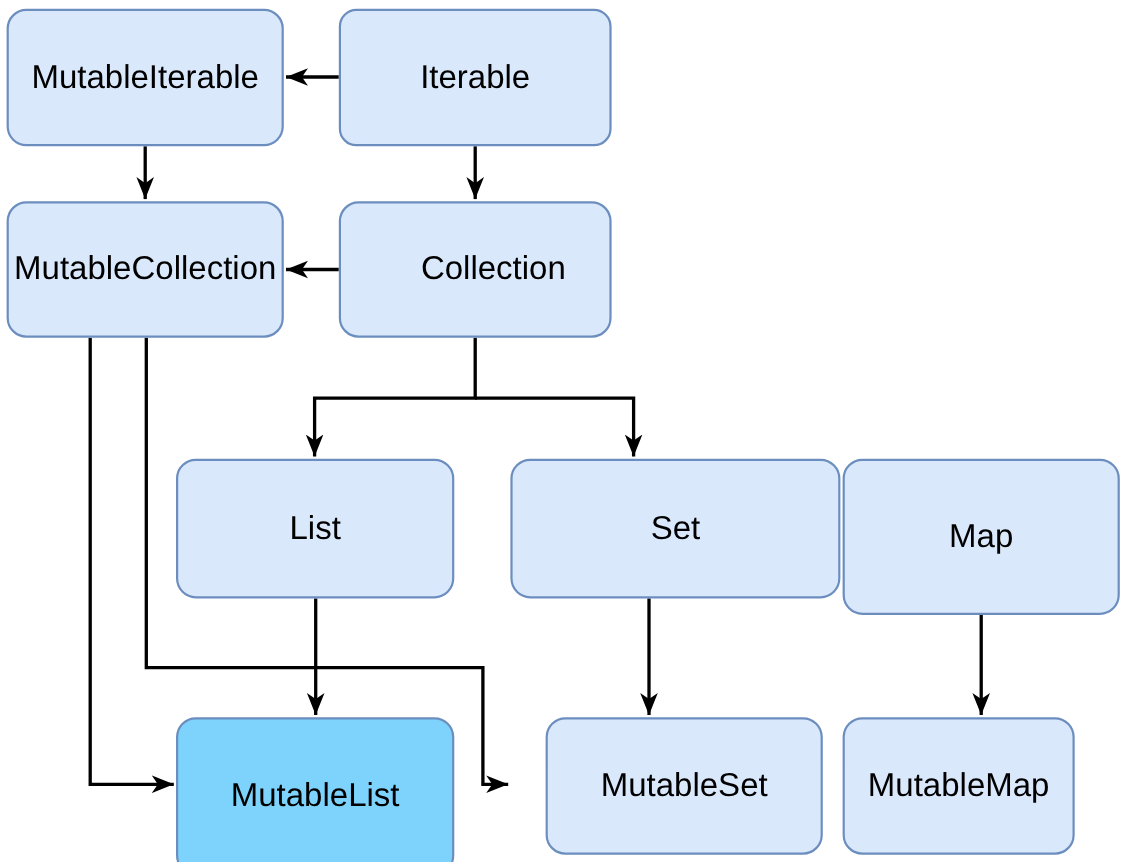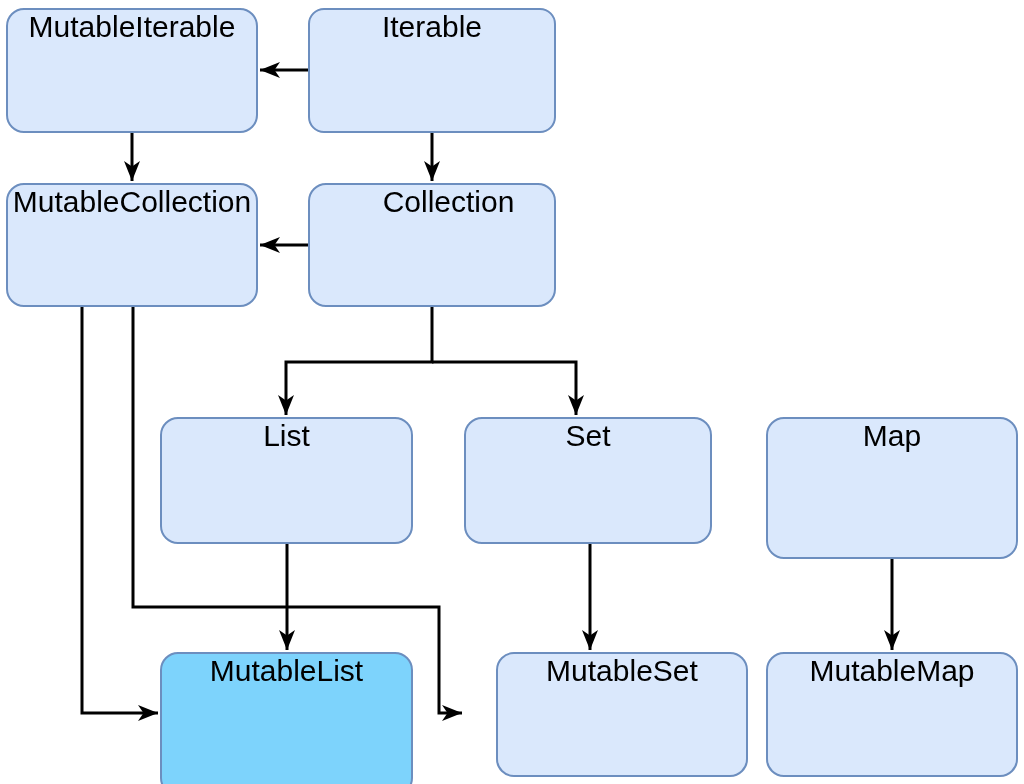--- a/index.html
+++ b/index.html
@@ -22,21 +22,21 @@
     width: 1024px;
     height: 784px;
   }
   .node {
     position: absolute;
     box-sizing: border-box;
     background: #dae8fc;
     border: 2.5px solid #6c8ebf;
     border-radius: 18px;
     display: flex;
-    align-items: flex-start;
+    align-items: center;
     justify-content: center;
   }
   .node-label {
     font-size: 30px;
     color: #000000;
     white-space: nowrap;
     text-align: center;
   }
   polyline.edge {
     fill: none;
@@ -78,29 +78,29 @@
       </div>
       <div class="node" style="left: 6px; top: 183px; width: 252px; height: 124px; background: rgb(218, 232, 252); border-color: rgb(108, 142, 191);">
         <span class="node-label" style="color: rgb(0, 0, 0);">MutableCollection</span>
       </div>
       <div class="node" style="left: 308px; top: 183px; width: 248px; height: 124px; background: rgb(218, 232, 252); border-color: rgb(108, 142, 191); padding-left: 33px;">
         <span class="node-label" style="color: rgb(0, 0, 0);">Collection</span>
       </div>
       <div class="node" style="left: 160px; top: 417px; width: 253px; height: 127px; background: rgb(218, 232, 252); border-color: rgb(108, 142, 191);">
         <span class="node-label" style="color: rgb(0, 0, 0);">List</span>
       </div>
-      <div class="node" style="left: 464px; top: 417px; width: 248px; height: 127px; background: rgb(218, 232, 252); border-color: rgb(108, 142, 191);">
+      <div class="node" style="left: 464px; top: 417px; width: 300px; height: 127px; background: rgb(218, 232, 252); border-color: rgb(108, 142, 191);">
         <span class="node-label" style="color: rgb(0, 0, 0);">Set</span>
       </div>
       <div class="node" style="left: 766px; top: 417px; width: 252px; height: 142px; background: rgb(218, 232, 252); border-color: rgb(108, 142, 191);">
         <span class="node-label" style="color: rgb(0, 0, 0);">Map</span>
       </div>
       <div class="node" style="left: 160px; top: 652px; width: 253px; height: 144px; background: #7dd3fc; border-color: rgb(108, 142, 191);">
         <span class="node-label" style="color: rgb(0, 0, 0);">MutableList</span>
       </div>
       <div class="node" style="left: 464px; top: 652px; width: 252px; height: 125px; background: rgb(218, 232, 252); border-color: rgb(108, 142, 191); margin-left: 32px;">
         <span class="node-label" style="color: rgb(0, 0, 0);">MutableSet</span>
       </div>
-      <div class="node" style="left: 766px; top: 652px; width: 252px; height: 125px; background: rgb(218, 232, 252); border-color: rgb(108, 142, 191);">
+      <div class="node" style="left: 766px; top: 652px; width: 211px; height: 125px; background: rgb(218, 232, 252); border-color: rgb(108, 142, 191);">
         <span class="node-label" style="color: rgb(0, 0, 0);">MutableMap</span>
       </div>
     </div>
 </div>
 
 </body></html>

